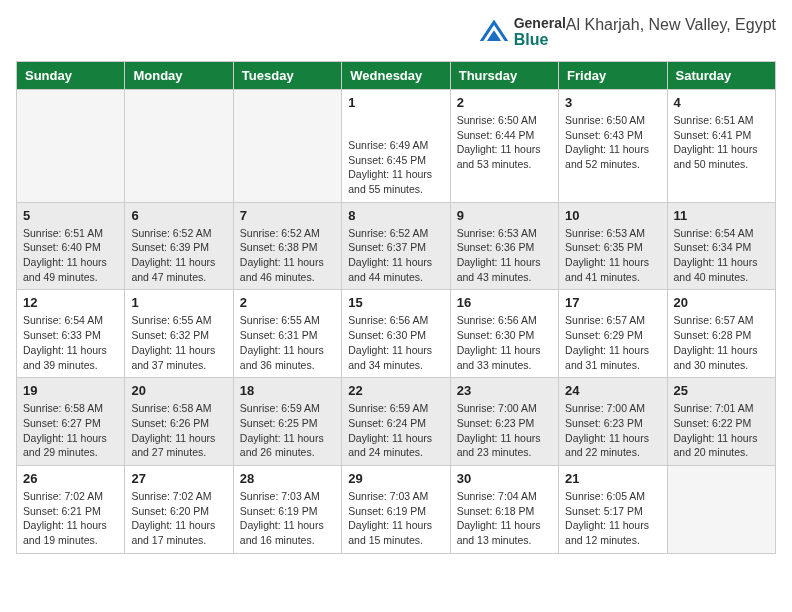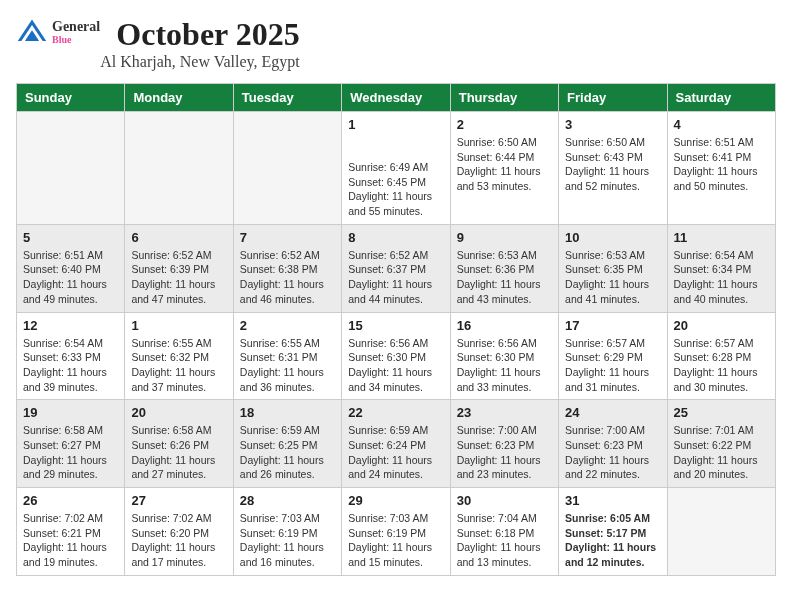--- a/index.html
+++ b/index.html
@@ -5,44 +5,43 @@
     * { box-sizing: border-box; margin: 0; padding: 0; }
     body {
       font-family: Arial, sans-serif;
       background: #fff;
       width: 792px;
       min-height: 612px;
       padding: 16px;
     }
     .header {
       display: flex;
-      justify-content: flex-start;
+      justify-content: flex-end;
       align-items: flex-start;
       margin-bottom: 12px;
-      font-family: Liberation Serif, serif;
     }
     .logo {
       display: flex;
       align-items: center;
       gap: 4px;
     }
     .logo-text {
       display: flex;
       flex-direction: column;
       line-height: 1.1;
     }
     .logo-general {
       font-size: 14px;
       font-weight: bold;
       color: #333;
     }
     .logo-blue {
-      font-size: 10px;
-      font-weight: bold;
-      color: #ec4899;
+      font-size: 16px;
+      font-weight: bold;
+      color: #0f766e;
     }
     .logo-icon {
       width: 32px;
       height: 32px;
     }
     .title-block {
       text-align: right;
     }
     .month-title {
       font-size: 32px;
@@ -106,21 +105,20 @@
       <polygon points="18,4 34,28 2,28" fill="#1a6fc4"></polygon>
       <polygon points="18,10 30,28 6,28" fill="white"></polygon>
       <polygon points="18,16 26,28 10,28" fill="#1a6fc4"></polygon>
     </svg>
     <div class="logo-text">
       <span class="logo-general">General</span>
       <span class="logo-blue">Blue</span>
     </div>
   </div>
   <div class="title-block">
-    <div class="month-title">October 2025</div>
     <div class="location-title">Al Kharjah, New Valley, Egypt</div>
   </div>
 </div>
 
 <table class="calendar">
   <thead>
     <tr id="header-row">
         <th>Sunday</th>
         <th>Monday</th>
         <th>Tuesday</th>
@@ -317,21 +315,21 @@
 Sunset: 6:19 PM
 Daylight: 11 hours and 15 minutes.</div>
         </td>
         <td>
           <span class="day-num">30</span>
           <div class="cell-info" style="white-space: pre-line;">Sunrise: 7:04 AM
 Sunset: 6:18 PM
 Daylight: 11 hours and 13 minutes.</div>
         </td>
         <td>
-          <span class="day-num">31</span>
-          <div class="cell-info" style="white-space: pre-line; font-weight: bold;">Sunrise: 6:05 AM
+          <span class="day-num">21</span>
+          <div class="cell-info" style="white-space: pre-line;">Sunrise: 6:05 AM
 Sunset: 5:17 PM
 Daylight: 11 hours and 12 minutes.</div>
         </td>
         <td class="empty"></td>
       </tr>
     </tbody>
 </table>
 
 </body></html>

